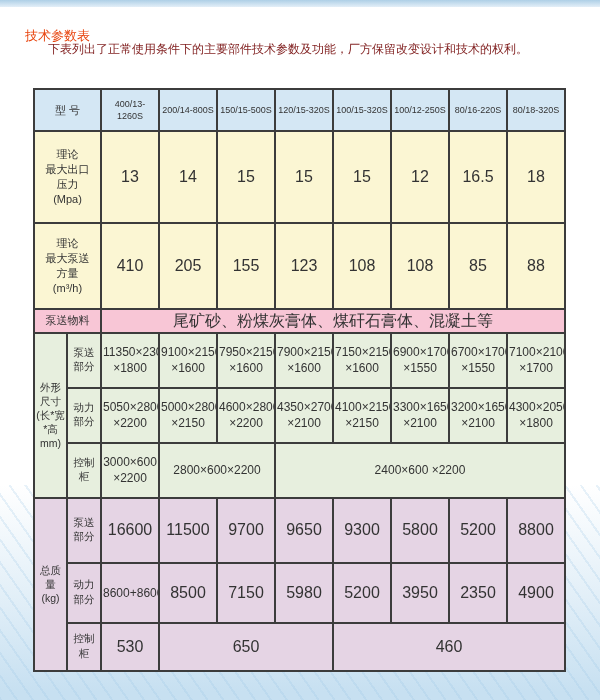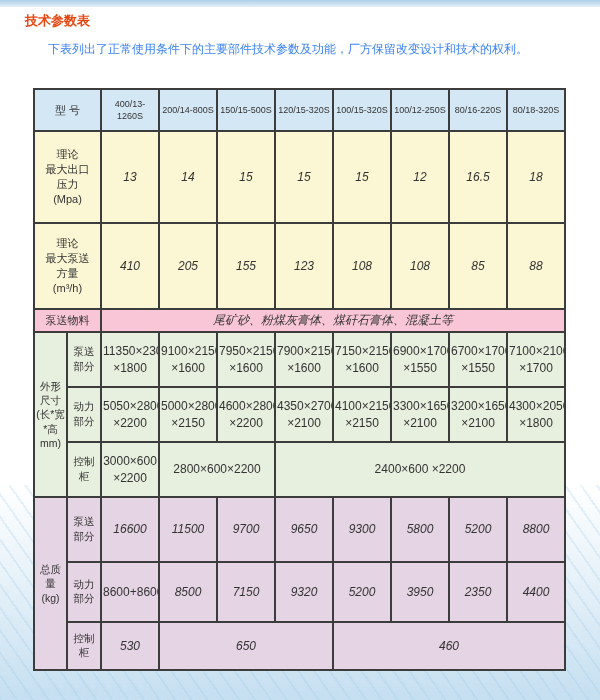--- a/index.html
+++ b/index.html
@@ -18,26 +18,26 @@
   }
   .bottom-decor{
     position:absolute;bottom:0;left:0;width:600px;height:215px;
     background:
       repeating-linear-gradient(55deg, rgba(150,195,228,0.22) 0 2px, rgba(255,255,255,0) 2px 13px),
       linear-gradient(to bottom, rgba(207,228,242,0) 0%, rgba(199,224,241,0.55) 55%, #c7e0f1 96%);
     z-index:0;
   }
   .content{position:relative;z-index:1;}
   .page-title{
-    position:absolute;left:25px;top:12px;
-    font-size:13px;font-weight:bold;color:#e8440e;
+    position:absolute;left:25px;top:27px;
+    font-size:13px;font-weight:normal;color:#e8440e;
   }
   .page-intro{
     position:absolute;left:48px;top:41px;width:540px;
-    font-size:12px;color:#3b82f6;
+    font-size:12px;color:#7f1d1d;
   }
   table.spec{
     position:absolute;left:33px;top:88px;
     border-collapse:collapse;
     table-layout:fixed;
     width:531px;
   }
   table.spec td, table.spec th{
     border:2px solid #3c3c3c;
     text-align:center;vertical-align:middle;
@@ -49,21 +49,21 @@
   }
   .h42{height:42px}.h92{height:92px}.h86{height:86px}.h35{height:23px}
   .h55{height:55px}.h65{height:65px}.h60{height:60px}.h48{height:48px}
   .bg-blue  td,.bg-blue  th{background:#d4e7f4;}
   .bg-yellow td{background:#fbf6d3;margin-top:36px;}
   .bg-pink   td{background:#f8c6d6;}
   .bg-green  td{background:#e7efde;}
   .bg-purple td{background:#e5d4e4;}
   .c-label{font-size:11px;}
   .c-model{font-size:9px;}
-  .c-val{font-size:12px;font-style:italic;}
+  .c-val{font-size:16px;}
   .c-dim{font-size:12px;}
   .c-sub{font-size:10.5px;padding:0;font-family:Liberation Serif, serif;}
   .c-grp{font-size:10.5px;padding:0;}
 </style>
 </head>
 <body>
 
 <div class="top-strip"></div>
 <div class="bottom-decor"></div>
 
@@ -203,25 +203,25 @@
       <td class="c-val">5200</td>
       <td class="c-val">8800</td>
     </tr>
 
     <tr class="h60 bg-purple">
       <td class="c-sub">动力
 部分</td>
       <td class="c-dim">8600+8600</td>
       <td class="c-val">8500</td>
       <td class="c-val">7150</td>
-      <td class="c-val">9320</td>
+      <td class="c-val">5980</td>
       <td class="c-val">5200</td>
       <td class="c-val">3950</td>
       <td class="c-val">2350</td>
-      <td class="c-val">4400</td>
+      <td class="c-val">4900</td>
     </tr>
 
     <tr class="h48 bg-purple">
       <td class="c-sub">控制
 柜</td>
       <td class="c-val">530</td>
       <td colspan="3" class="c-val">650</td>
       <td colspan="4" class="c-val">460</td>
     </tr>
   </tbody>

